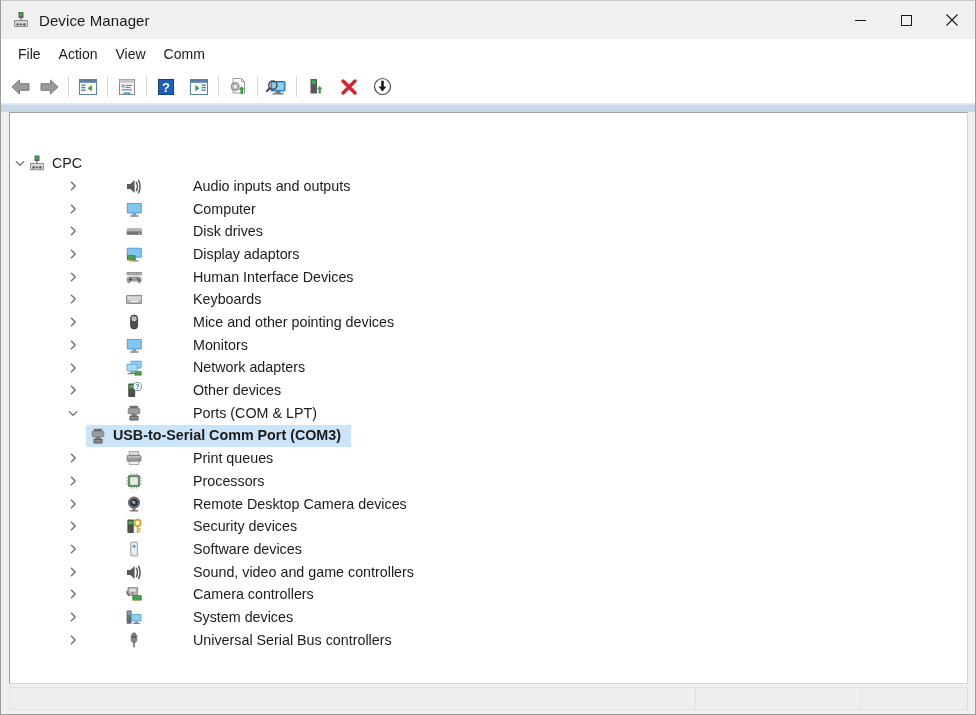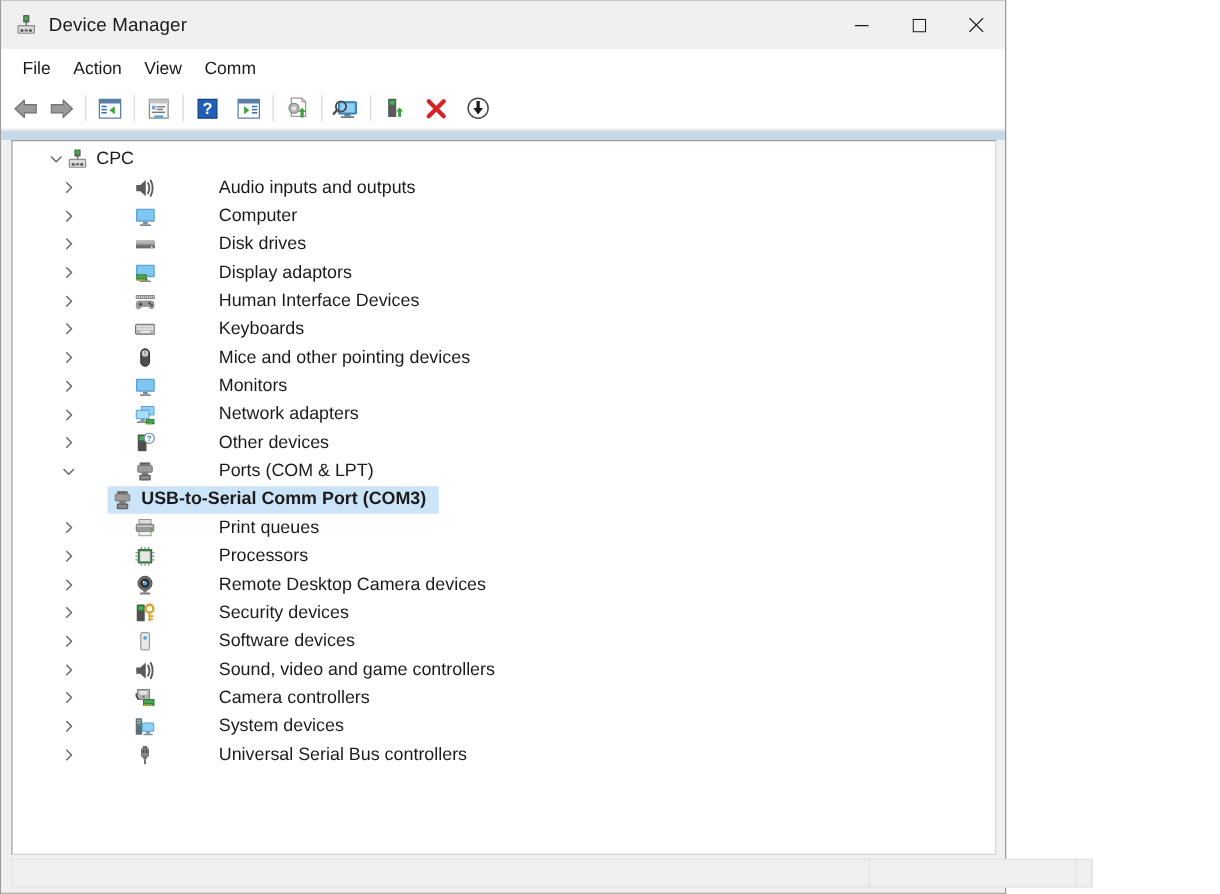--- a/index.html
+++ b/index.html
@@ -11,21 +11,21 @@
     width: 976px;
     height: 715px;
     font-family: "Liberation Sans", sans-serif;
     -webkit-font-smoothing: antialiased;
     overflow: hidden;
   }
 
   
   #window {
     position: relative;
-    width: 805px;
+    width: 976px;
     height: 715px;
     box-sizing: border-box;
     background: #f0f0f0;
     border: 1px solid #9b9b9b;
     border-top-color: #c8c8c8;
     display: flex;
     flex-direction: column;
   }
 
   
@@ -172,22 +172,22 @@
     align-items: center;
     justify-content: center;
     position: relative;
   }
   .tree-row .tlabel {
     font-size: 14.3px;
     color: #1b1b1b;
     line-height: 1;
     padding-right: 5px;
   }
-  .tree-row.depth0 { padding-left: 26px; }
-  .tree-row.depth1 { padding-left: 36px; gap: 44px; }
+  .tree-row.depth0 { padding-left: 1px; margin-top: 36px; }
+  .tree-row.depth1 { padding-left: 54px; gap: 44px; }
   .tree-row.depth2 { padding-left: 59px; font-weight: bold; }
   .tree-row.depth2 .chevron { width: 17px; min-width: 17px; }
   .tree-row.selected .tlabel {
     background: #cce4f7;
     box-shadow: -3px 0 0 #cce4f7, 3px 0 0 #cce4f7;
   }
   .tree-row.selected .ticon { background: #cce4f7; }
   .tree-row.selected .sel-wrap {
     background: #cce4f7;
     display: flex;

